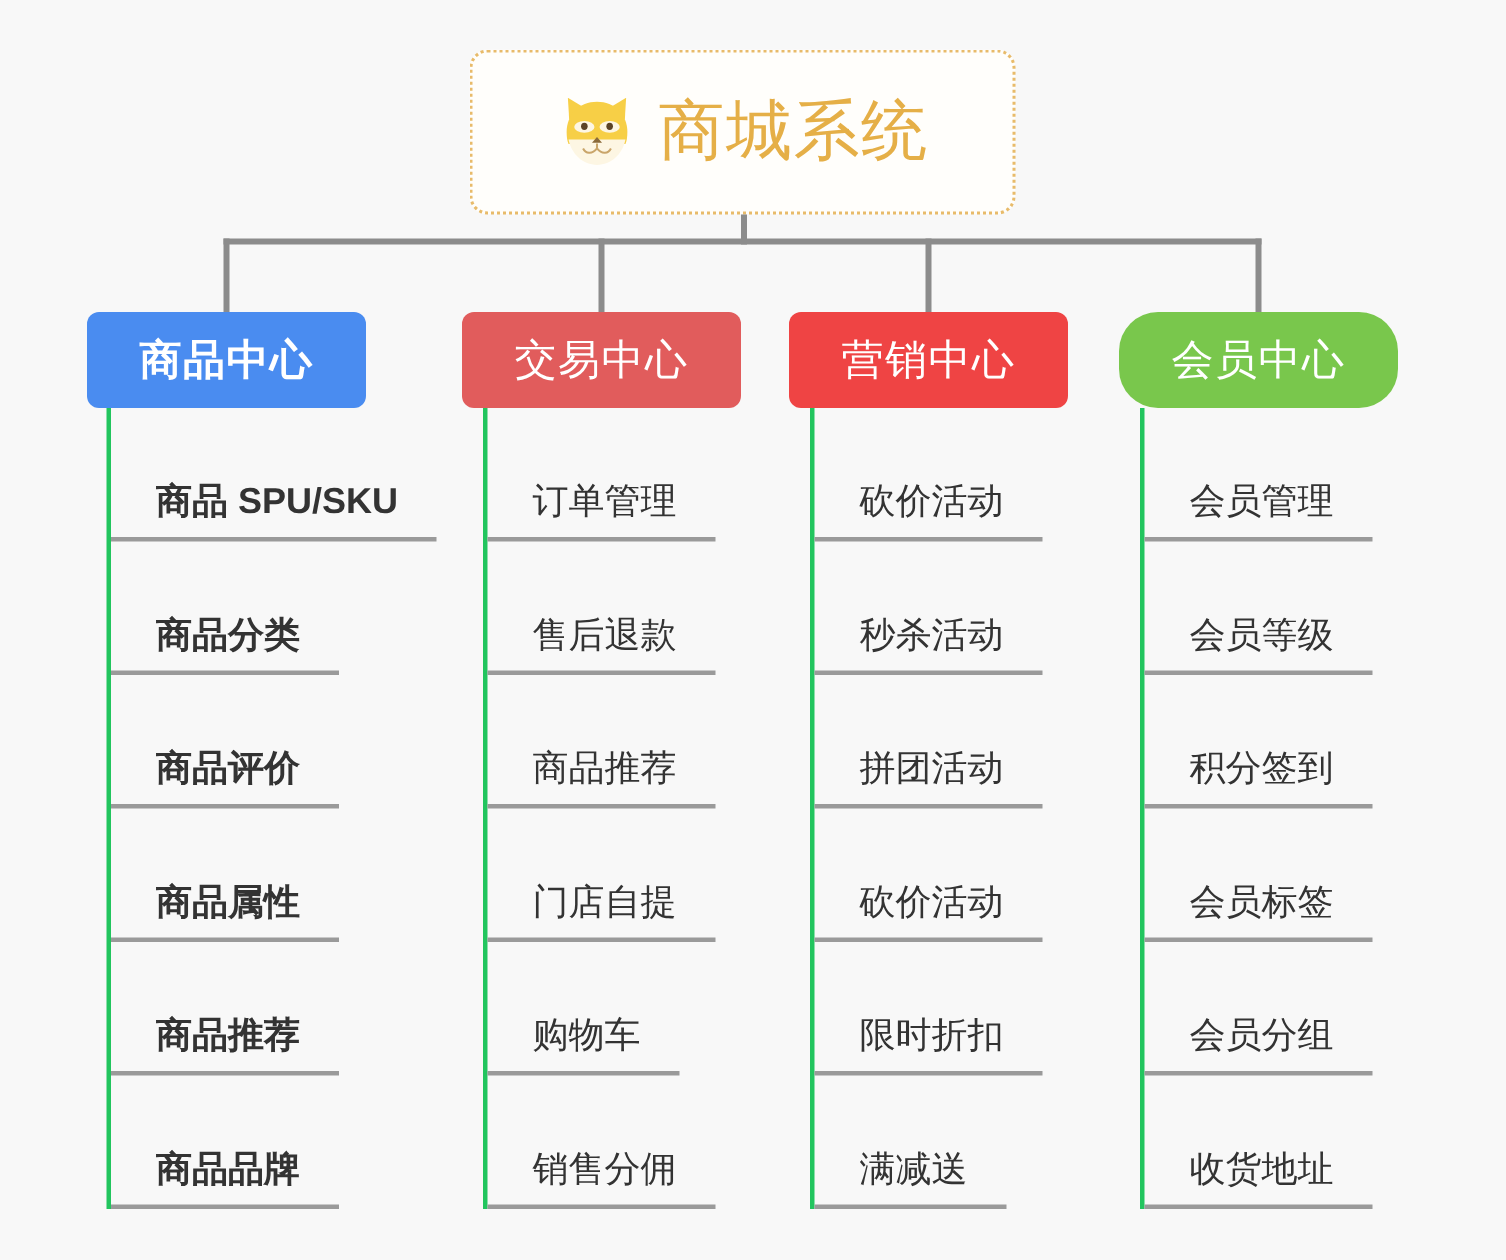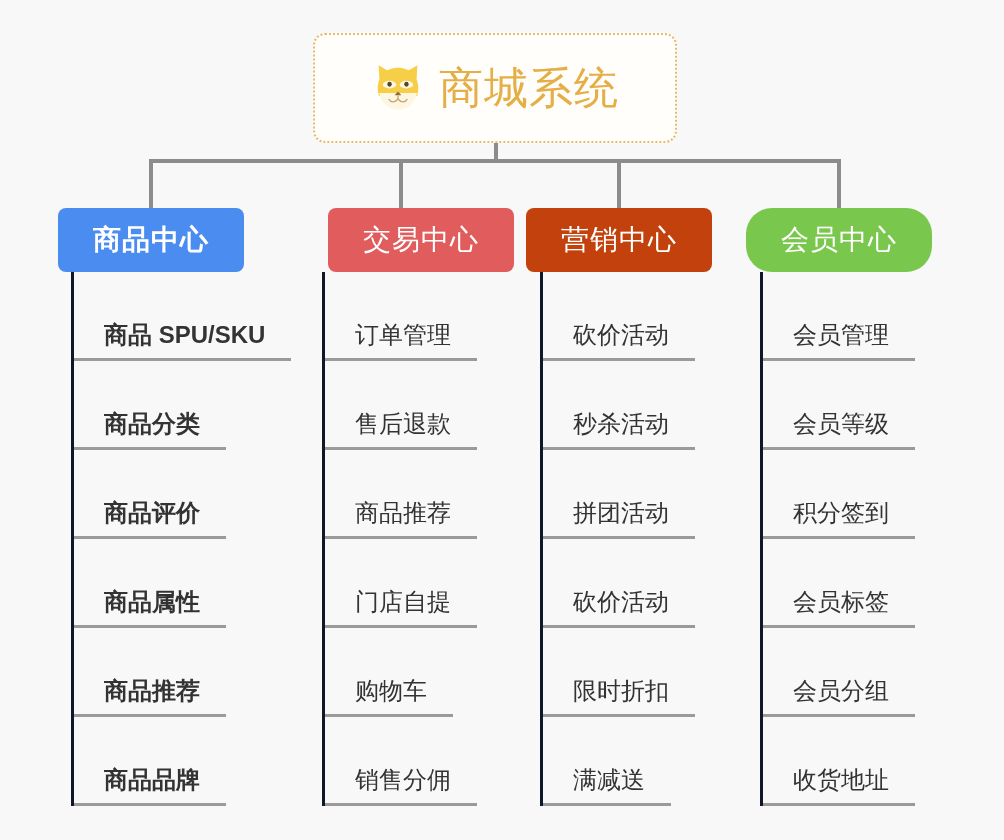--- a/index.html
+++ b/index.html
@@ -94,31 +94,31 @@
     border-radius: 8px;
     display: flex;
     align-items: center;
     justify-content: center;
     color: #ffffff;
     font-size: 28px;
     letter-spacing: 1px;
     white-space: nowrap;
   }
   .col1 .branch-box { width: 186px; background: #4a8cf0; }
-  .col2 .branch-box { width: 186px; background: #e15c5c; margin-left: 20px; }
-  .col3 .branch-box { width: 186px; background: #c2410c; }
+  .col2 .branch-box { width: 186px; background: #e15c5c; }
+  .col3 .branch-box { width: 186px; background: #ef4444; }
   .col4 .branch-box { width: 186px; background: #78c council; }
   .col4 .branch-box { background: #79c74c; border-radius: 26px; }
 
   
   .leaf-list {
     position: relative;
     margin-left: 13px;
     padding-left: 0;
-    border-left: 3px solid #0f172a;
+    border-left: 3px solid #22c55e;
   }
   .col2 .leaf-list,
   .col3 .leaf-list,
   .col4 .leaf-list { margin-left: 14px; }
 
   .leaf {
     position: relative;
     height: 89px;
     display: flex;
     align-items: flex-end;

